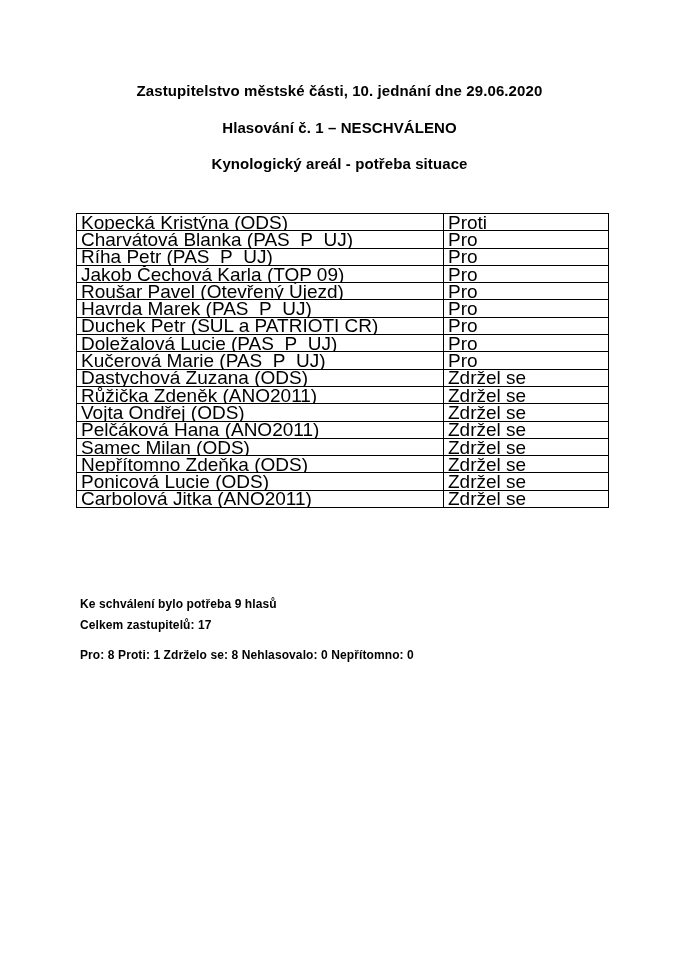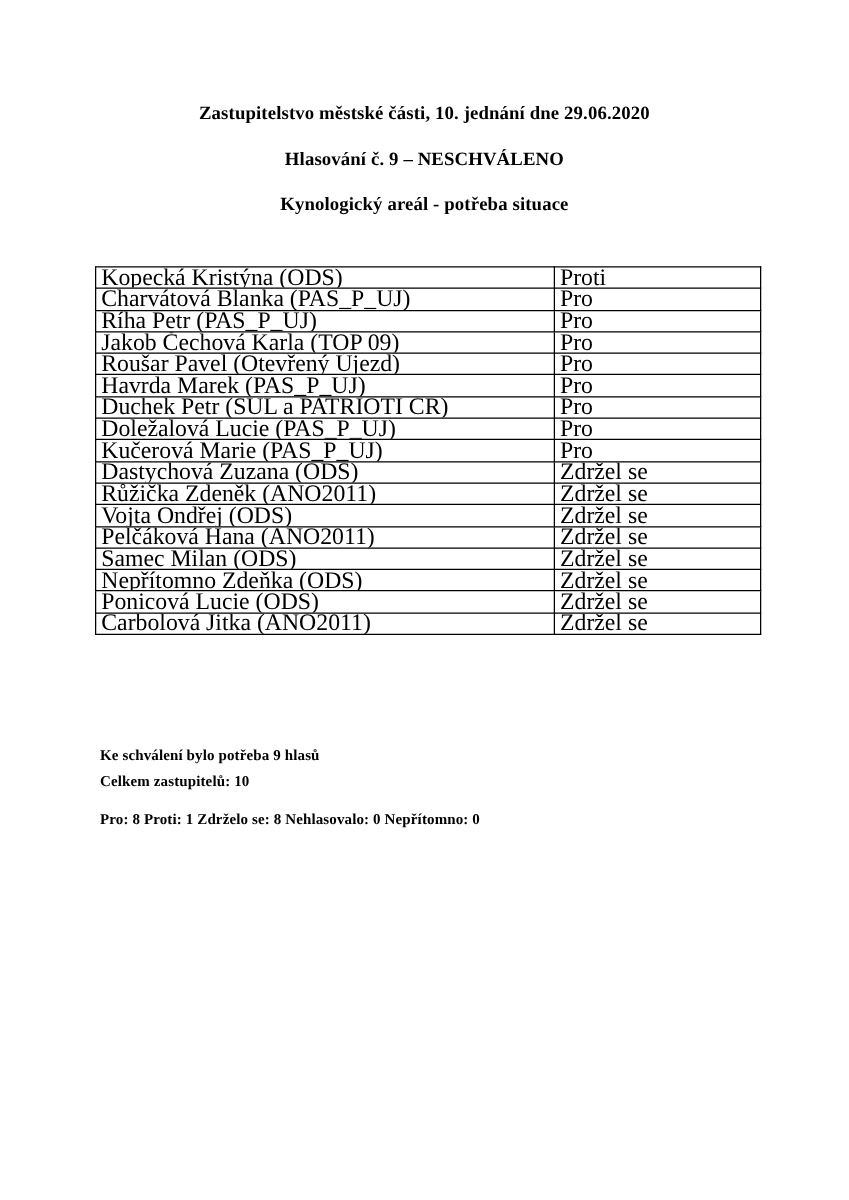--- a/index.html
+++ b/index.html
@@ -1,15 +1,15 @@
 <!DOCTYPE html>
 <html style="--background: #ffffff; --text: #000000; --table-border: #000000;"><head>
 <meta charset="utf-8">
 <style>
-  * { margin: 0; padding: 0; box-sizing: border-box; font-family: Liberation Serif, serif; }
+  * { margin: 0; padding: 0; box-sizing: border-box; }
   html, body {
     width: 679px;
     height: 960px;
     background: var(--background, #ffffff);
     font-family: "Liberation Sans", sans-serif;
     color: var(--text, #000000);
   }
   .page {
     position: relative;
     width: 679px;
@@ -63,21 +63,21 @@
   .s2 { top: 618px; }
   .s3 { top: 648px; }
 </style>
 </head>
 <body>
 
 <div class="page">
 
   <div class="title t1">Zastupitelstvo městské části, 10. jednání dne 29.06.2020</div>
 
-  <div class="title t2">Hlasování č. 9 – NESCHVÁLENO</div>
+  <div class="title t2">Hlasování č. 1 – NESCHVÁLENO</div>
 
   <div class="title t3">Kynologický areál - potřeba situace</div>
 
   <table class="vote-table">
     <tbody>
 
     <tr>
         <td class="name-cell">Kopecká Kristýna (ODS)</td>
         <td class="vote-cell">Proti</td>
       </tr>
@@ -143,17 +143,17 @@
       </tr>
         <tr>
         <td class="name-cell">Carbolová Jitka (ANO2011)</td>
         <td class="vote-cell">Zdržel se</td>
       </tr>
       </tbody>
   </table>
 
   <p class="summary s1">Ke schválení bylo potřeba 9 hlasů</p>
 
-  <p class="summary s2">Celkem zastupitelů: 10</p>
+  <p class="summary s2">Celkem zastupitelů: 17</p>
 
   <p class="summary s3">Pro: 8 Proti: 1 Zdrželo se: 8 Nehlasovalo: 0 Nepřítomno: 0</p>
 
 </div>
 
 </body></html>

